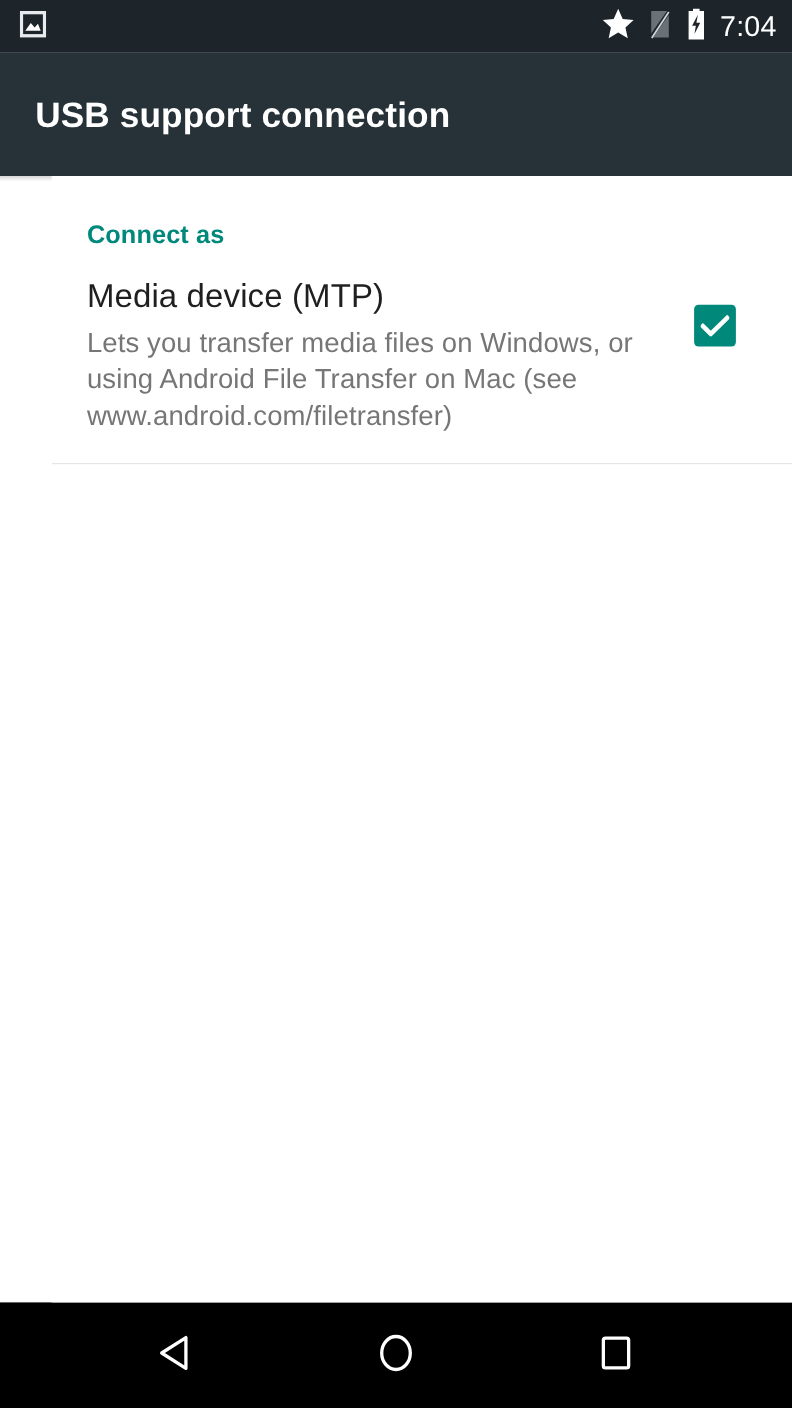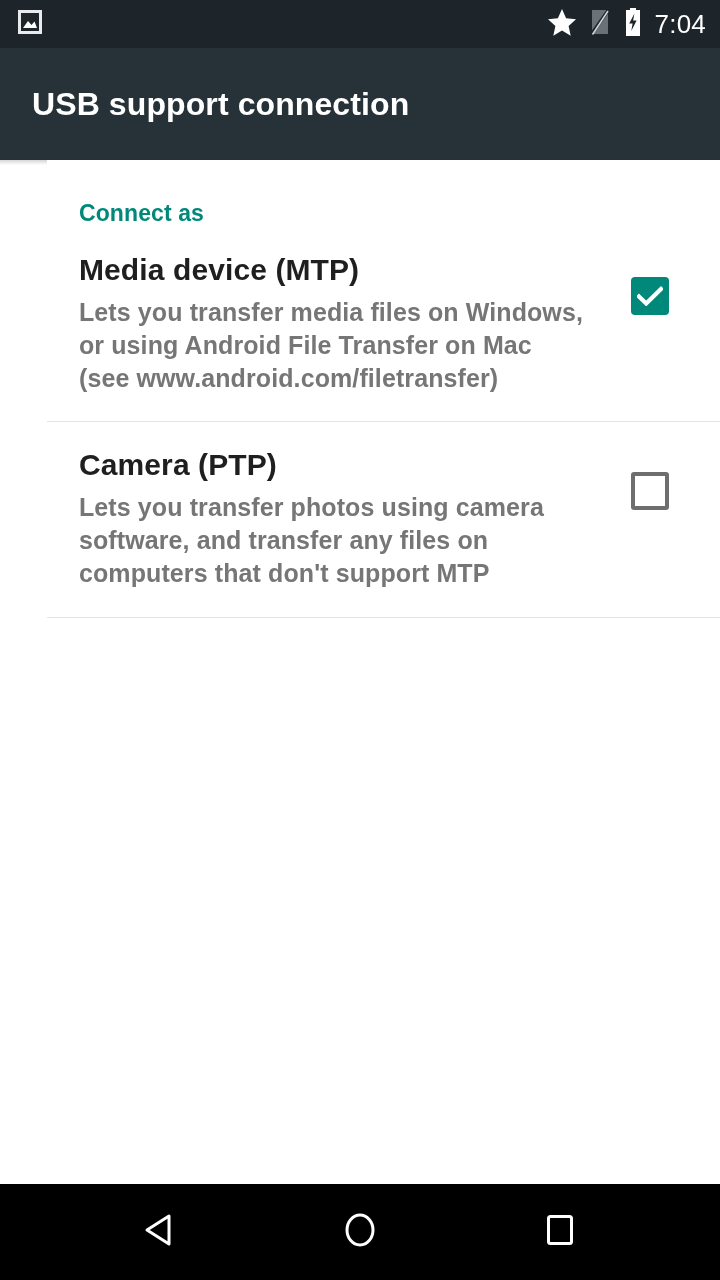--- a/index.html
+++ b/index.html
@@ -92,28 +92,28 @@
     align-items:flex-start;
     padding:26px 32px 26px 32px;
     border-bottom:1px solid #e4e4e4;
     background:#ffffff;
   }
   .option-row:first-of-type { padding-top:24px; }
   .option-text { flex:1 1 auto; padding-right:24px; max-width:600px; }
   .option-title {
     color:#1f1f1f;
     font-size:30px;
-    font-weight:700;
+    font-weight:400;
     line-height:1.12;
     letter-spacing:0.1px;
   }
   .option-summary {
     color:#767676;
     font-size:25px;
-    font-weight:700;
+    font-weight:400;
     line-height:1.33;
     margin-top:9px;
     letter-spacing:0.1px;
   }
 
   .checkbox-wrap {
     flex:0 0 auto;
     width:76px;
     display:flex;
     justify-content:center;
@@ -205,29 +205,20 @@
       </div>
       <div class="checkbox-wrap">
         <div class="checkbox checked">
           <svg class="check-mark" width="26" height="20" viewBox="0 0 26 20">
             <path d="M2 10.5 L9.2 17.5 L24 3" fill="none" stroke="#ffffff" stroke-width="4.2" stroke-linecap="square" stroke-linejoin="miter"></path>
           </svg>
         </div>
       </div>
     </div>
 
-    <div class="option-row">
-      <div class="option-text">
-        <div class="option-title">Camera (PTP)</div>
-        <div class="option-summary">Lets you transfer photos using camera software, and transfer any files on computers that don't support MTP</div>
-      </div>
-      <div class="checkbox-wrap">
-        <div class="checkbox unchecked"></div>
-      </div>
-    </div>
 
   </div>
 
   <div class="nav-bar">
     <div class="nav-btn">
       <span>
         <svg width="44" height="44" viewBox="0 0 44 44">
           <path d="M31 8 L31 36 L9 22 Z" fill="none" stroke="#ffffff" stroke-width="3" stroke-linejoin="round"></path>
         </svg>
       </span>

